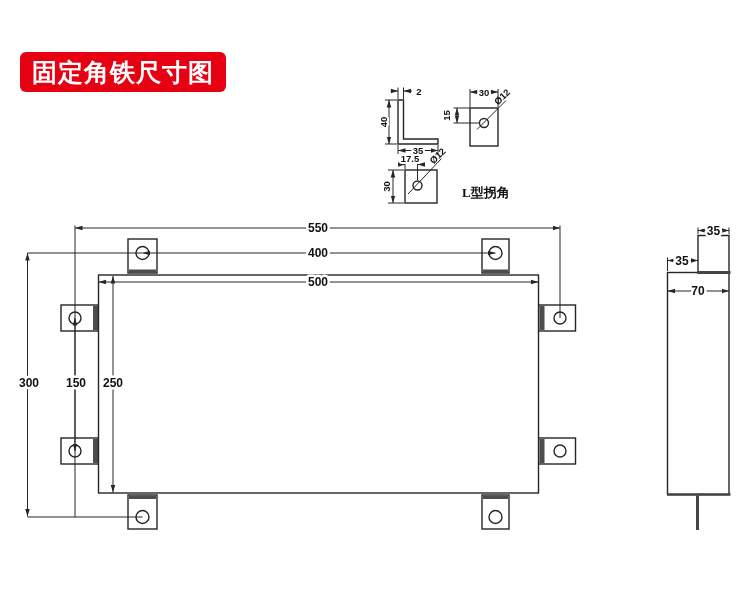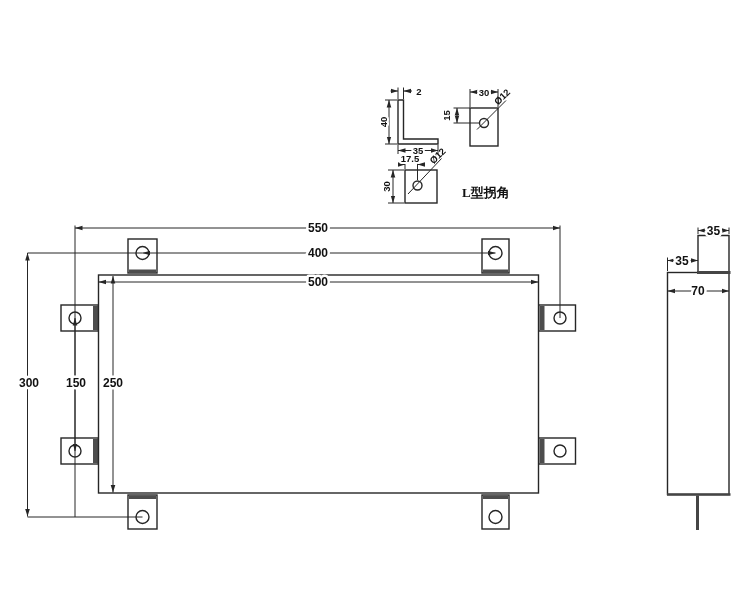--- a/index.html
+++ b/index.html
@@ -23,20 +23,23 @@
         paint-order:stroke;stroke:#fff;stroke-width:4px;stroke-linejoin:round;
         text-anchor:middle;}
   .stxtL{font:bold 9.5px "Liberation Sans",sans-serif;fill:#111;text-anchor:start;}
   .cap{font:bold 13px "Liberation Serif",serif;fill:#111;text-anchor:start;}
 </style>
 </head>
 <body>
 
 <div class="stage">
 
+  <div class="banner">
+    <span>固定角铁尺寸图</span>
+  </div>
 
   <svg width="750" height="597" viewBox="0 0 750 597">
     <defs>
       <marker id="arr" markerWidth="8" markerHeight="6" refX="7.5" refY="3" orient="auto-start-reverse" markerUnits="userSpaceOnUse">
         <path d="M0,0.7 L7.5,3 L0,5.3 Z" fill="#262626"></path>
       </marker>
     </defs>
 
     <g>
 

